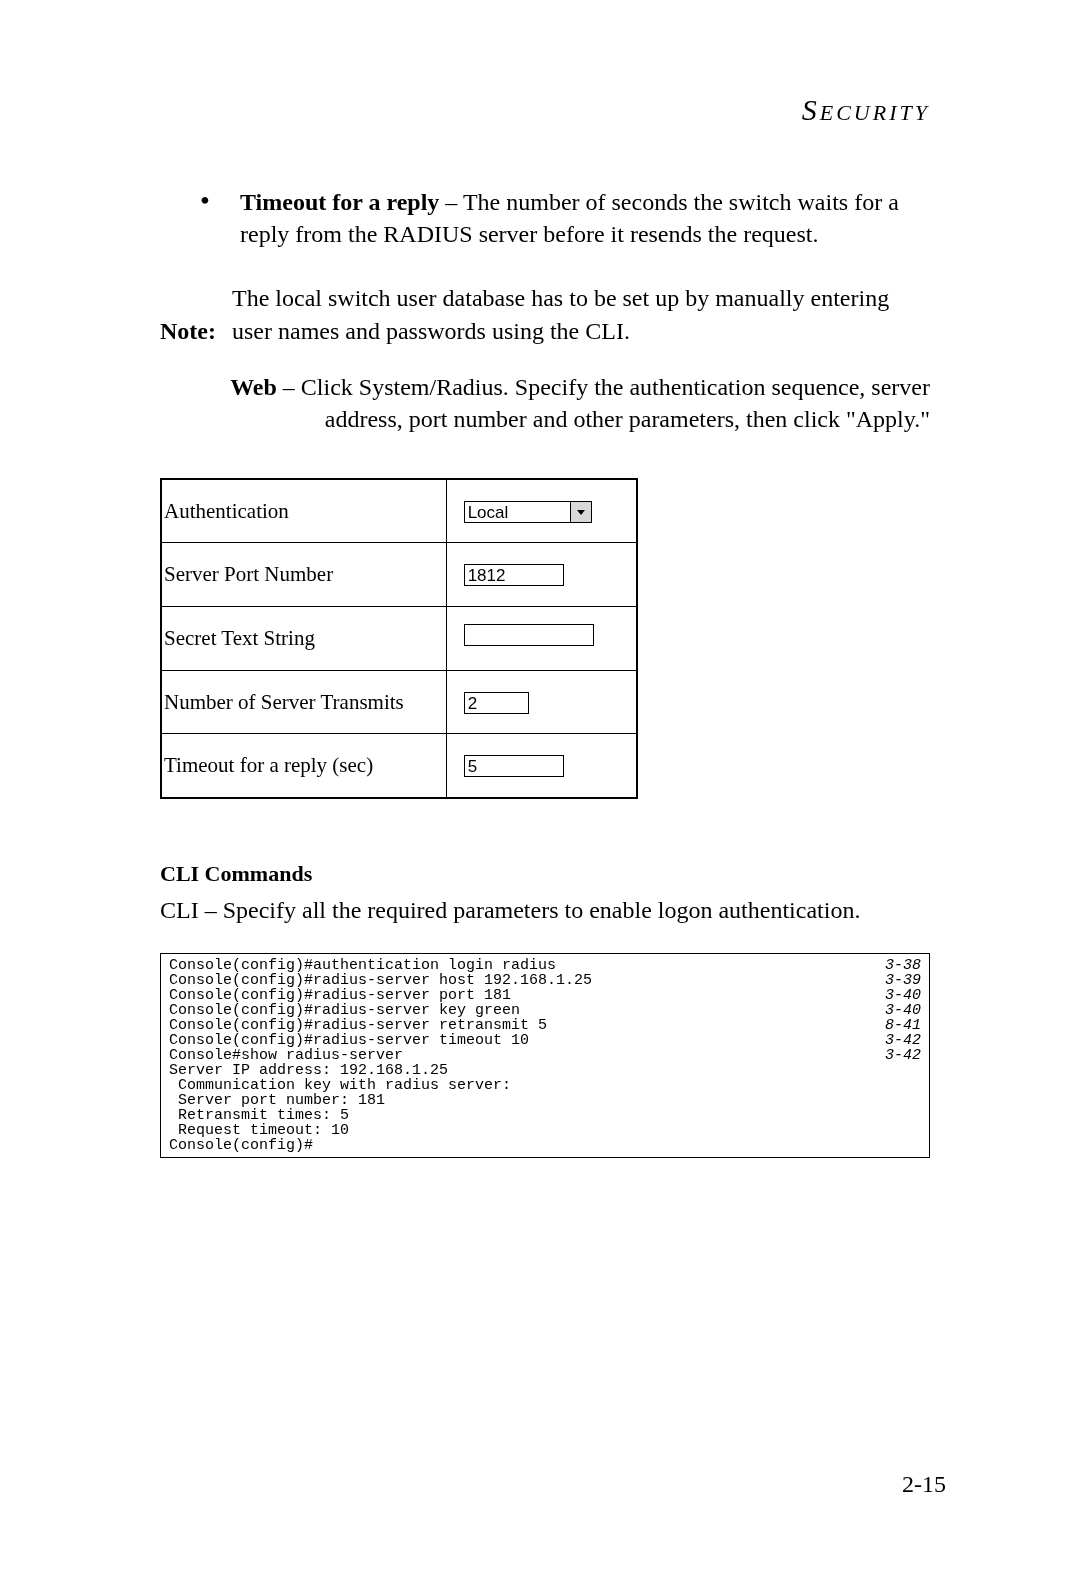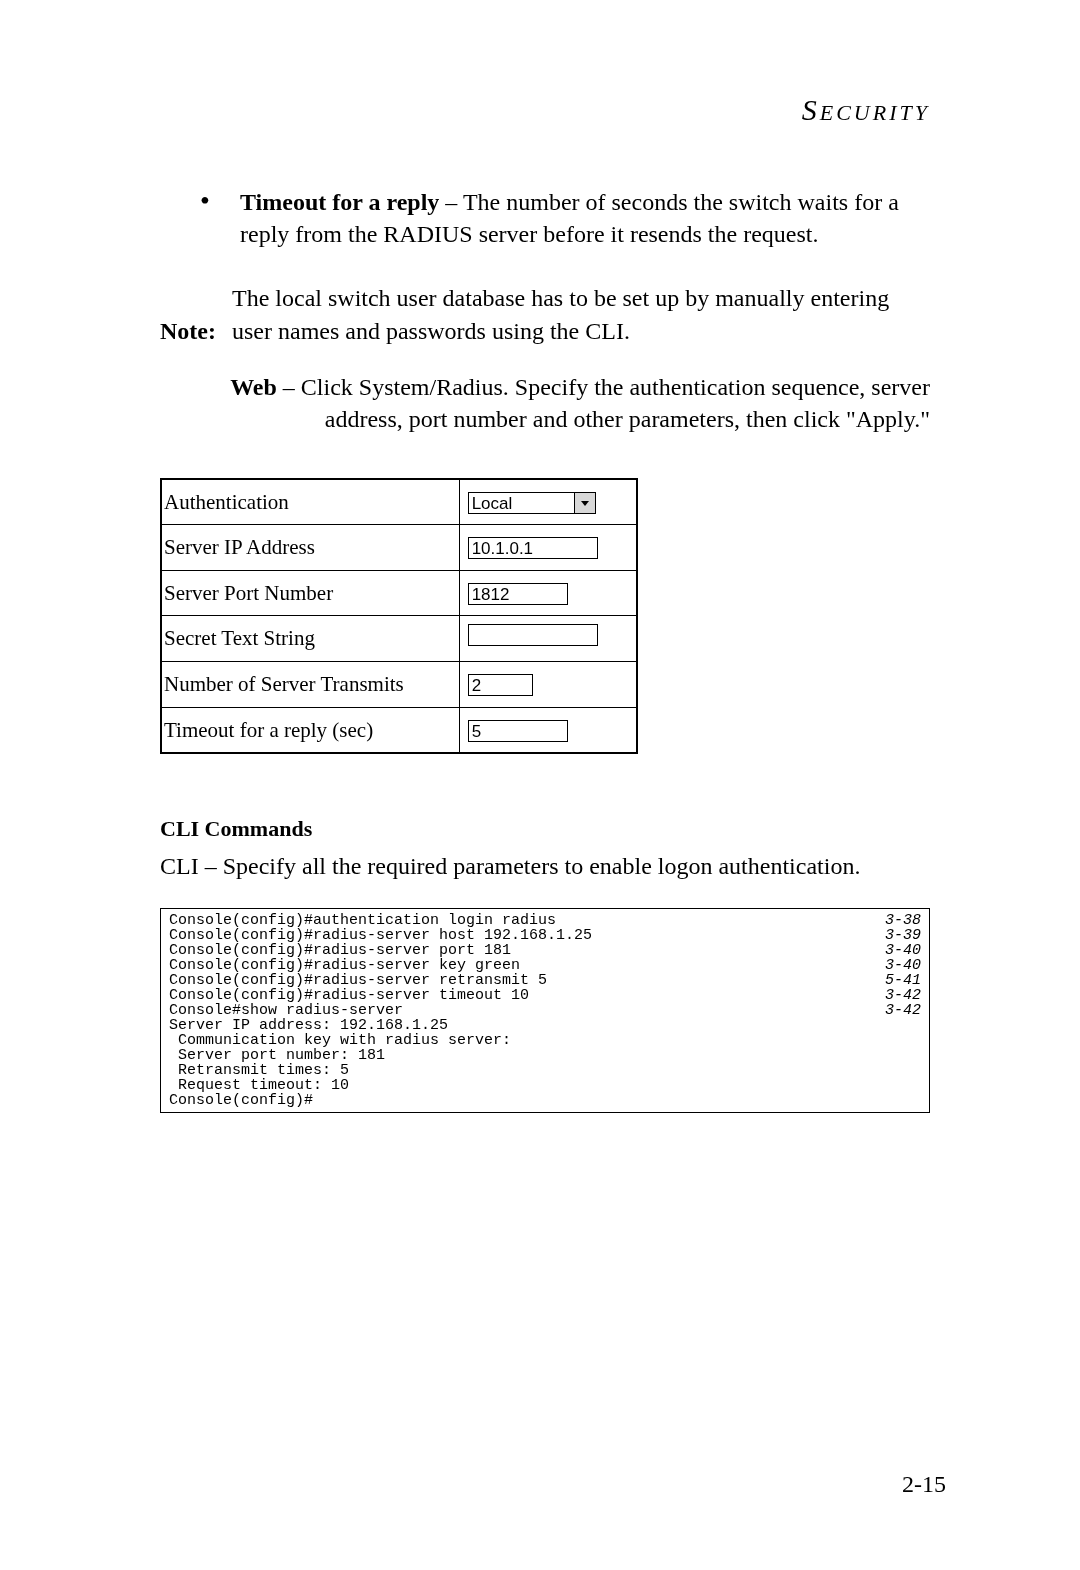--- a/index.html
+++ b/index.html
@@ -56,21 +56,21 @@
   .form-table {
     border: 2px solid #000;
     border-collapse: collapse;
     width: 478px;
     margin-top: 42px;
     font-family: "Times New Roman", Times, serif;
     font-size: 21px;
   }
   .form-table td {
     border: 1px solid #000;
-    padding: 8px;
+    padding: 17px;
     vertical-align: middle;
   }
   .form-table .lbl {
     padding: 2px 4px 2px 2px;
     font-weight: normal;
     white-space: nowrap;
   }
   .field-wrap {
     padding: 2px 4px 2px 2px;
   }
@@ -164,24 +164,20 @@
     <tbody id="form-body">
         <tr>
           <td class="lbl">Authentication</td>
           <td class="field-wrap"><div class="text-input sel" style="width: 128px;">Local<div class="sel-btn">
                 <svg viewBox="0 0 10 10">
                   <polygon points="1,3 9,3 5,8" fill="#000"></polygon>
                 </svg>
               </div></div></td>
         </tr>
         <tr>
-          <td class="lbl">Server IP Address</td>
-          <td class="field-wrap"><div class="text-input" style="width: 130px;">10.1.0.1</div></td>
-        </tr>
-        <tr>
           <td class="lbl">Server Port Number</td>
           <td class="field-wrap"><div class="text-input" style="width: 100px;">1812</div></td>
         </tr>
         <tr>
           <td class="lbl">Secret Text String</td>
           <td class="field-wrap"><div class="text-input" style="width: 130px;"></div></td>
         </tr>
         <tr>
           <td class="lbl">Number of Server Transmits</td>
           <td class="field-wrap"><div class="text-input" style="width: 65px;">2</div></td>
@@ -194,21 +190,21 @@
   </table>
 
   <div class="cli-heading">CLI Commands</div>
   <div class="cli-para">CLI – Specify all the required parameters to enable logon authentication.</div>
 
   <div class="cli-box" id="cli-box">
       <div class="cli-line"><div class="cli-cmd">Console(config)#authentication login radius</div><div class="cli-ref">3-38</div></div>
       <div class="cli-line"><div class="cli-cmd">Console(config)#radius-server host 192.168.1.25</div><div class="cli-ref">3-39</div></div>
       <div class="cli-line"><div class="cli-cmd">Console(config)#radius-server port 181</div><div class="cli-ref">3-40</div></div>
       <div class="cli-line"><div class="cli-cmd">Console(config)#radius-server key green</div><div class="cli-ref">3-40</div></div>
-      <div class="cli-line"><div class="cli-cmd">Console(config)#radius-server retransmit 5</div><div class="cli-ref">5-41</div></div>
+      <div class="cli-line"><div class="cli-cmd">Console(config)#radius-server retransmit 5</div><div class="cli-ref">8-41</div></div>
       <div class="cli-line"><div class="cli-cmd">Console(config)#radius-server timeout 10</div><div class="cli-ref">3-42</div></div>
       <div class="cli-line"><div class="cli-cmd">Console#show radius-server</div><div class="cli-ref">3-42</div></div>
       <div class="cli-line"><div class="cli-cmd">Server IP address: 192.168.1.25</div><div class="cli-ref"></div></div>
       <div class="cli-line"><div class="cli-cmd"> Communication key with radius server:</div><div class="cli-ref"></div></div>
       <div class="cli-line"><div class="cli-cmd"> Server port number: 181</div><div class="cli-ref"></div></div>
       <div class="cli-line"><div class="cli-cmd"> Retransmit times: 5</div><div class="cli-ref"></div></div>
       <div class="cli-line"><div class="cli-cmd"> Request timeout: 10</div><div class="cli-ref"></div></div>
       <div class="cli-line"><div class="cli-cmd">Console(config)#</div><div class="cli-ref"></div></div>
     </div>
 

